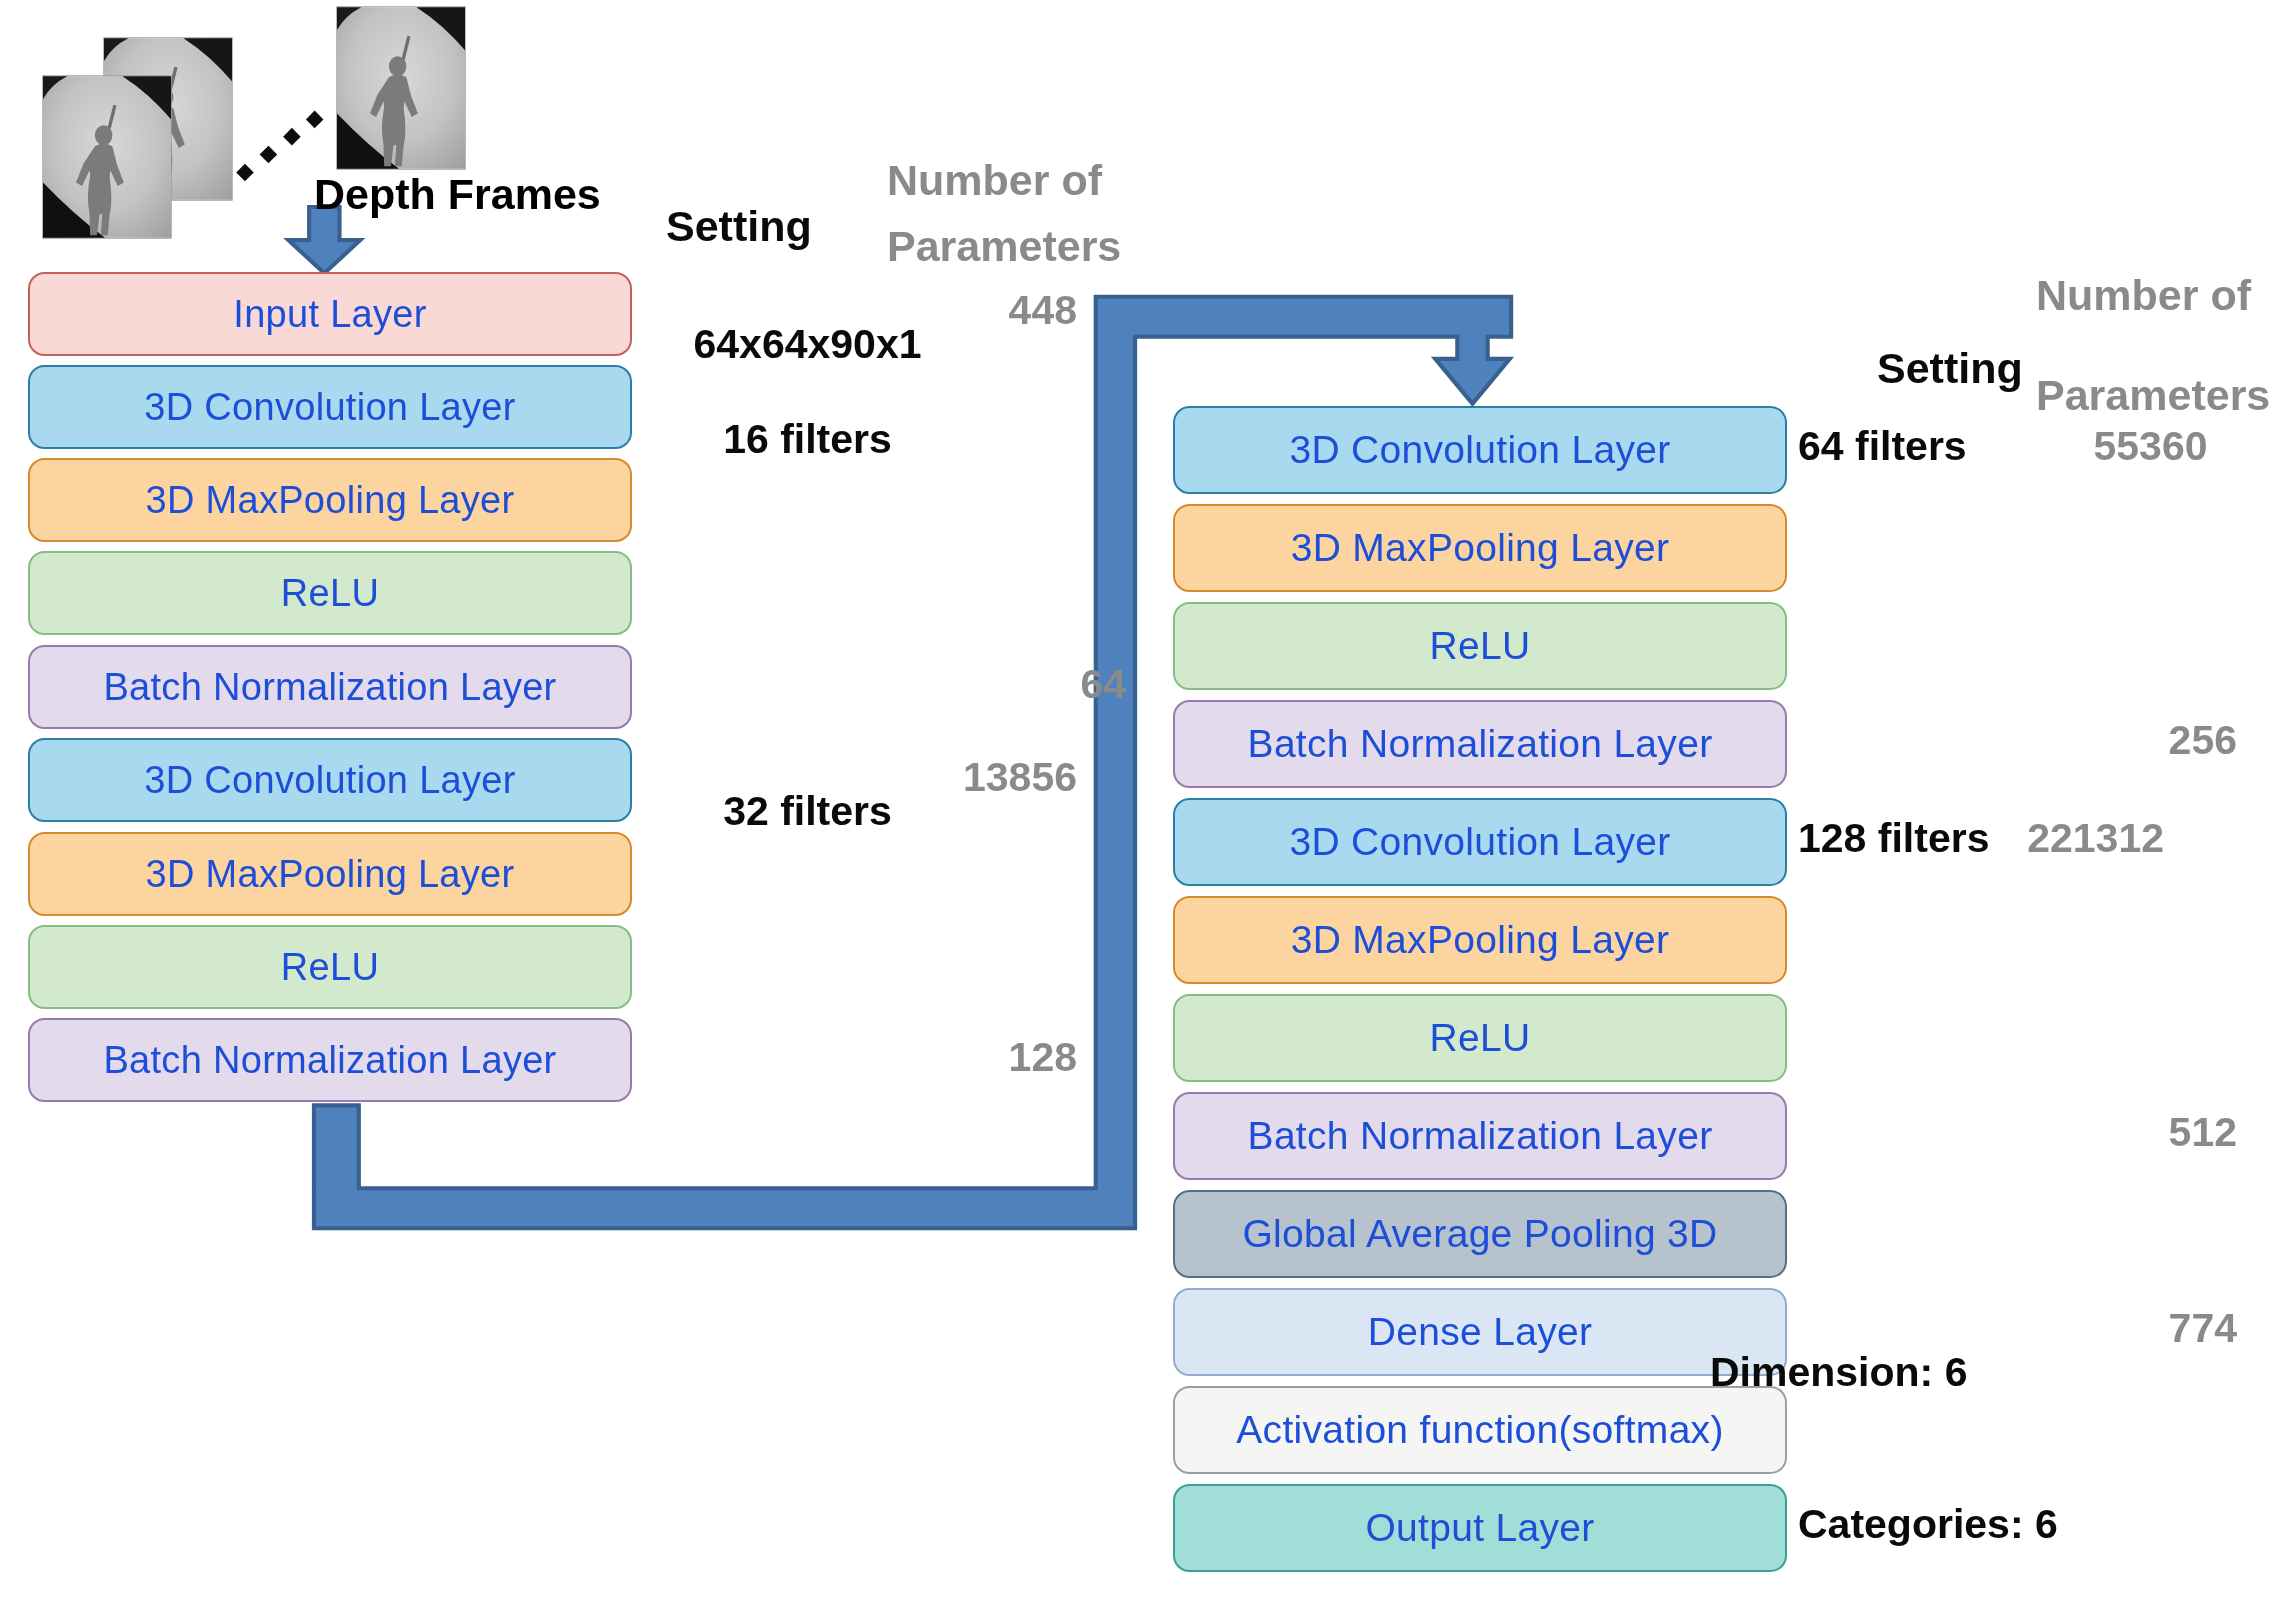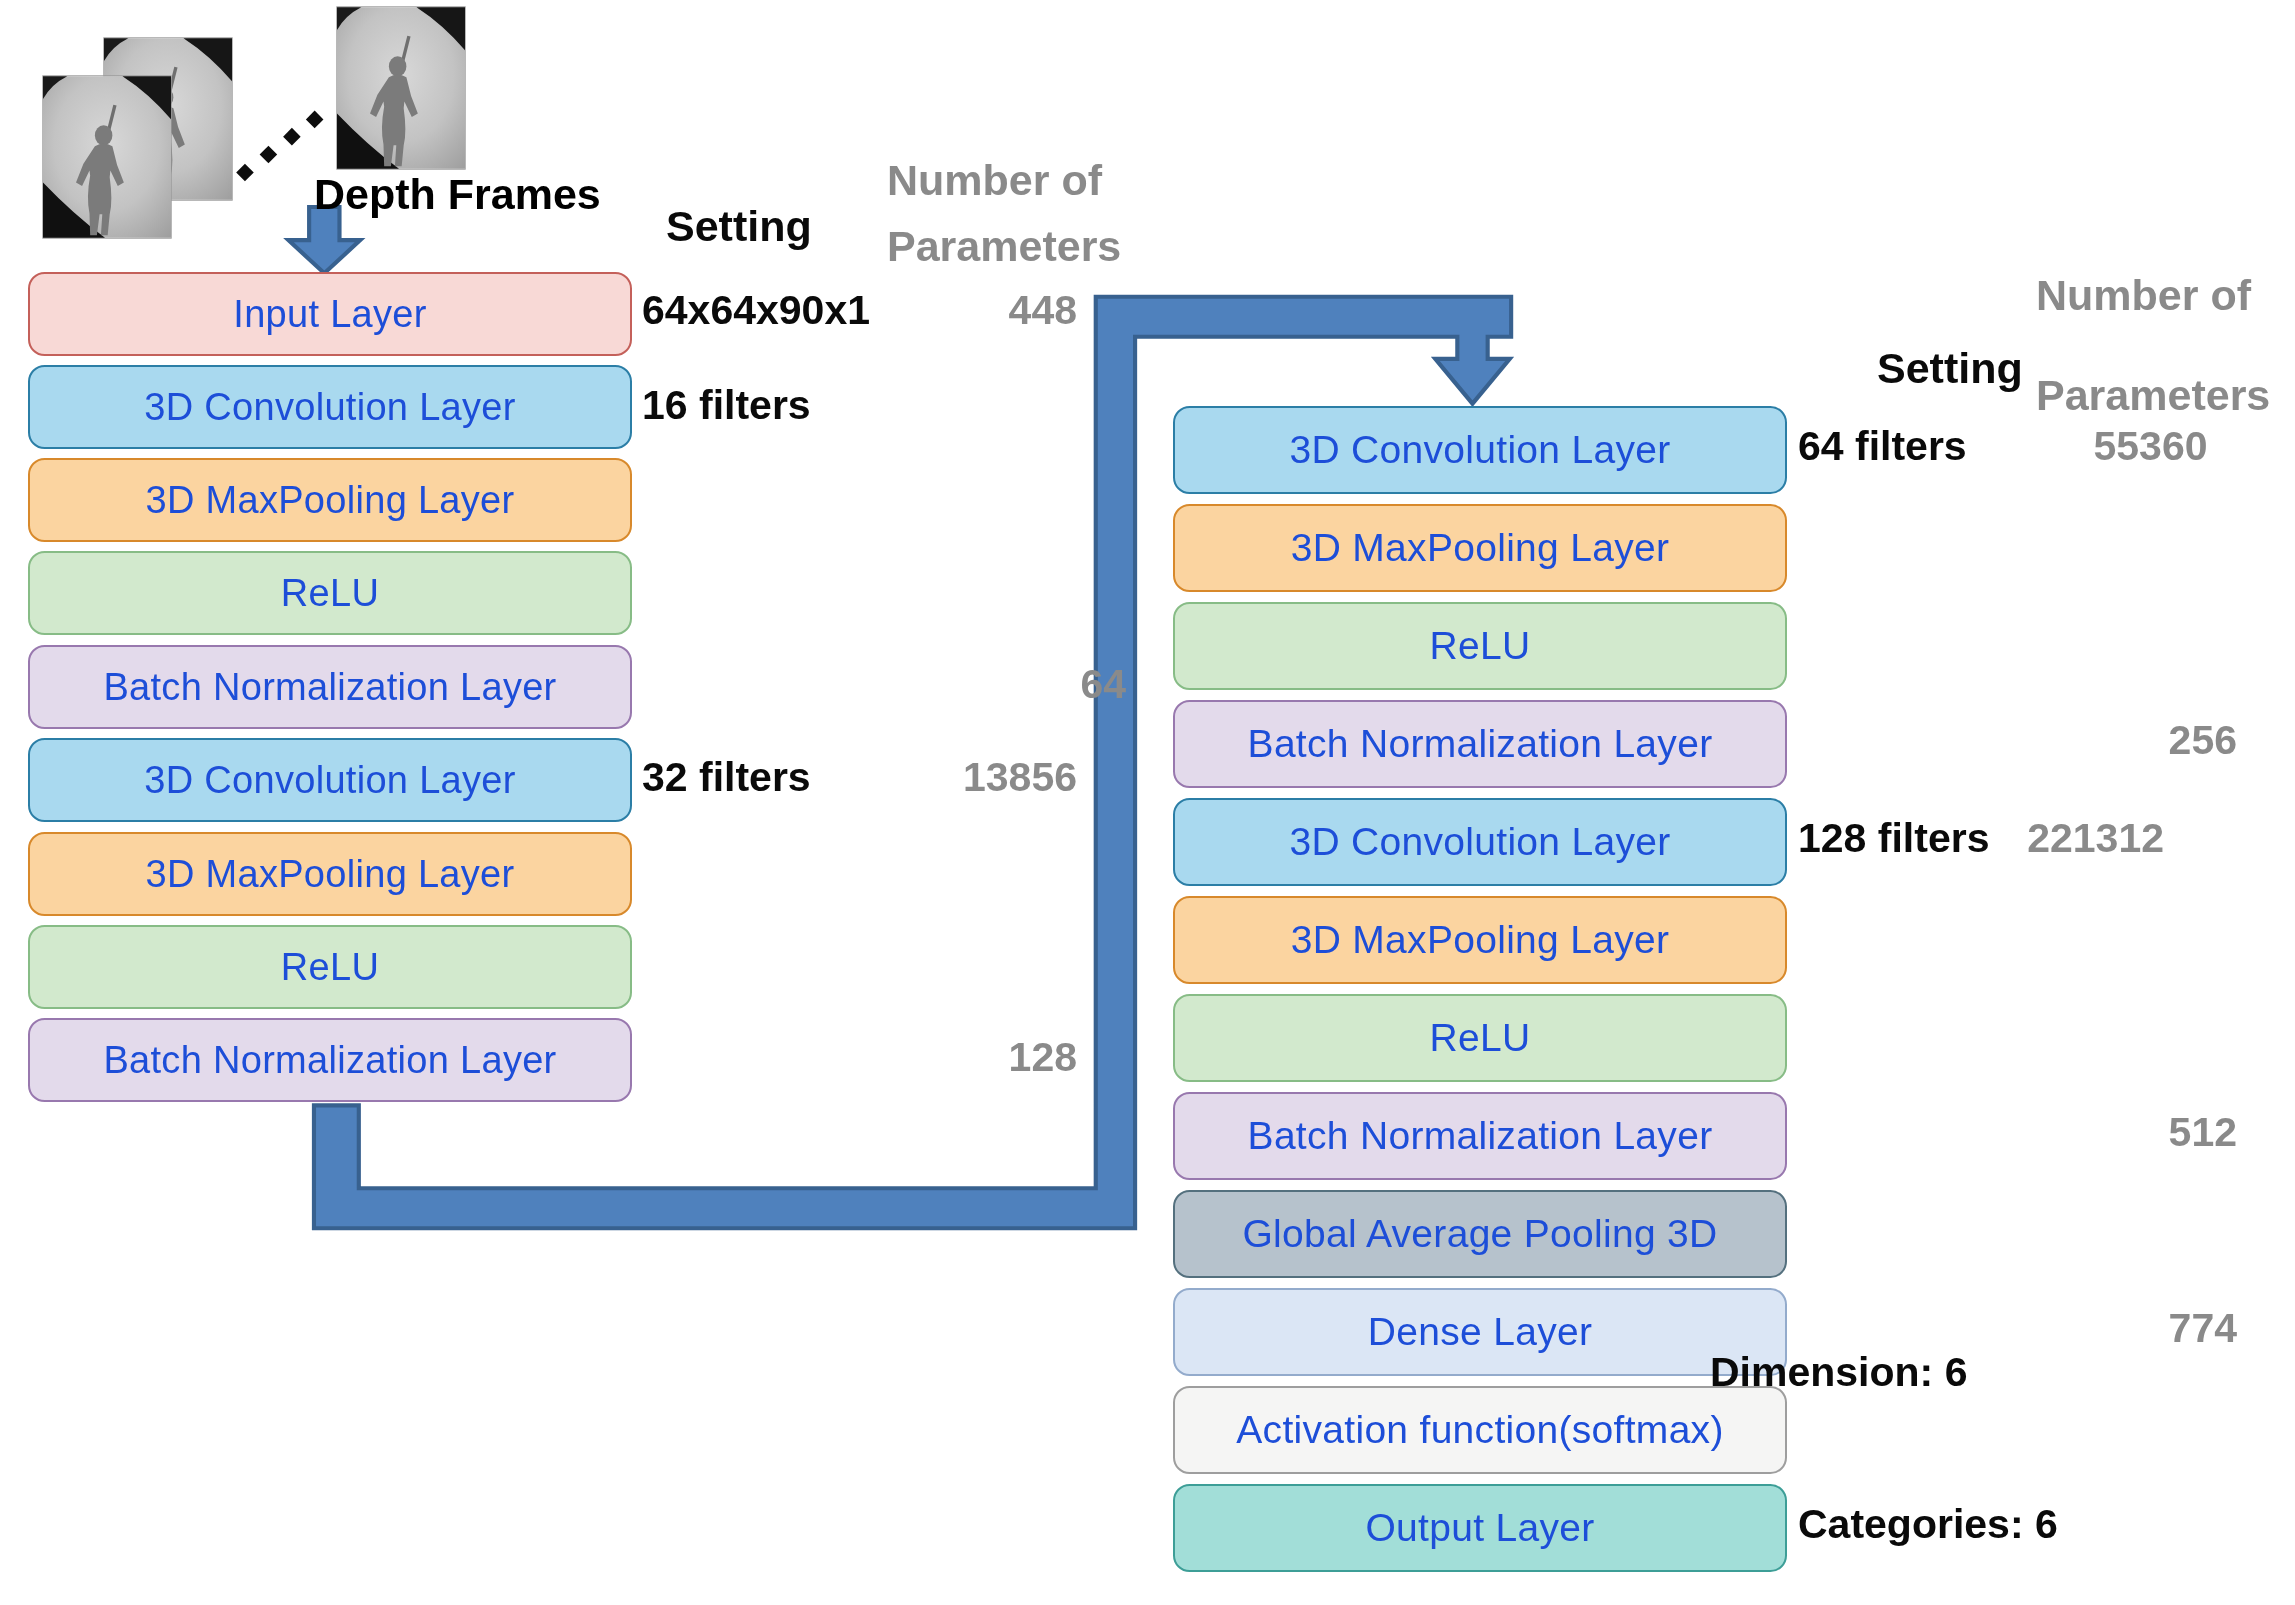--- a/index.html
+++ b/index.html
@@ -34,21 +34,21 @@
   .t-dense{background:#dbe6f5;border-color:#93abcc;}
   .t-act{background:#f5f5f4;border-color:#9e9e9e;}
   .t-out{background:#a2ded8;border-color:#3d9e97;}
   .ann{
     position:absolute;z-index:3;
     font-size:41px;font-weight:600;color:#0a0a0a;
     white-space:nowrap;line-height:1.15;
   }
   .ann.gray{color:#8a8a8a;}
   .ann.hdr{font-size:43px;}
-  .ann.ctr{text-align:left;}
+  .ann.ctr{text-align:center;margin-top:34px;}
   .ann.rgt{text-align:right;}
   .frame{position:absolute;z-index:2;box-shadow:0 0 0 0.7px #9a9a9a;}
   .depth-label{
     position:absolute;z-index:3;
     font-size:43px;font-weight:600;color:#000;white-space:nowrap;
   }
 </style>
 </head>
 <body>
 

